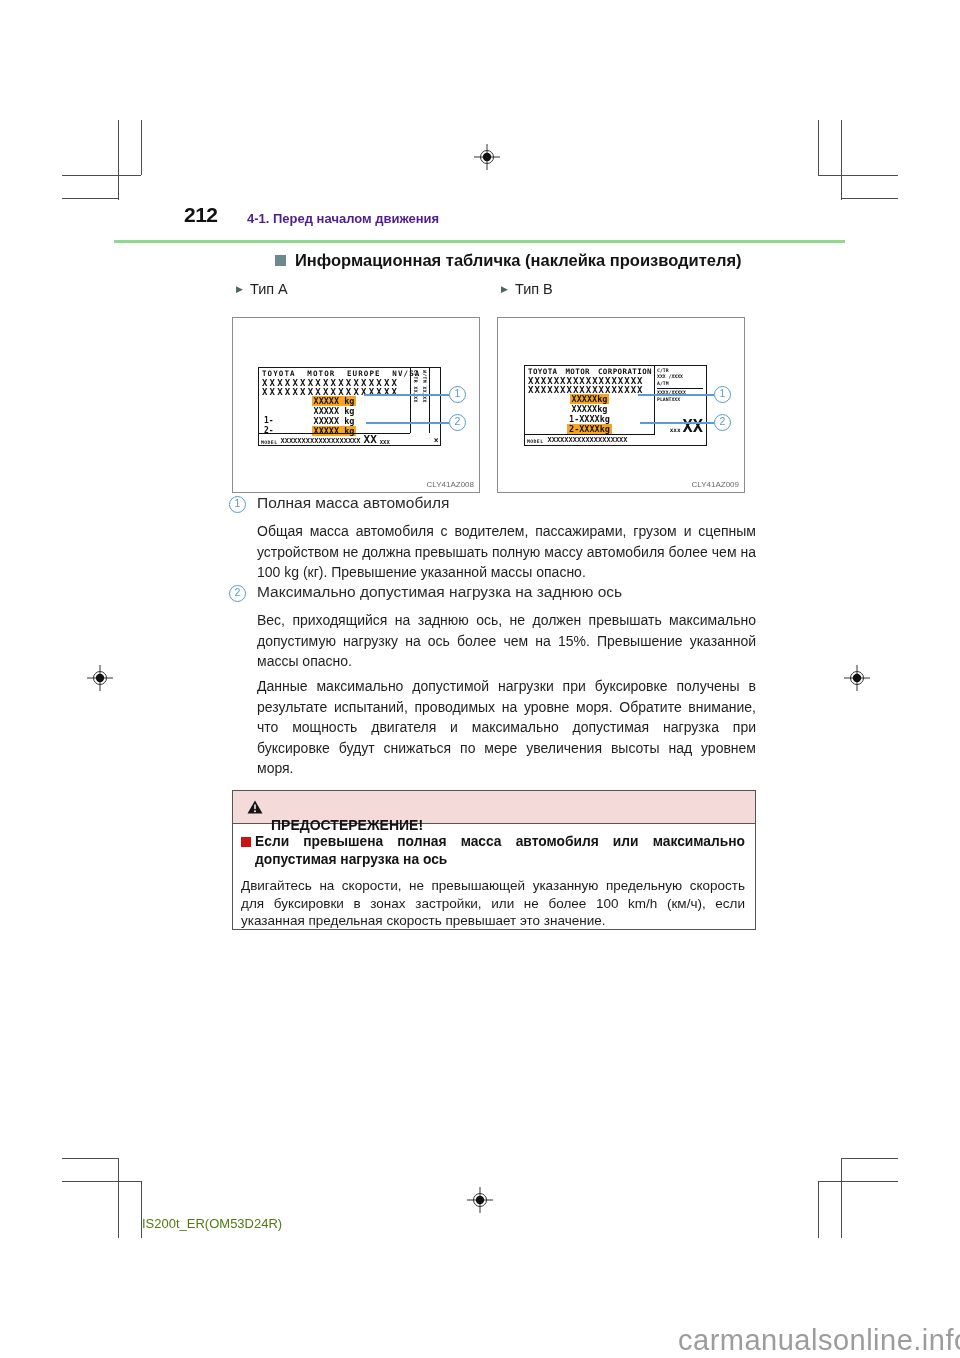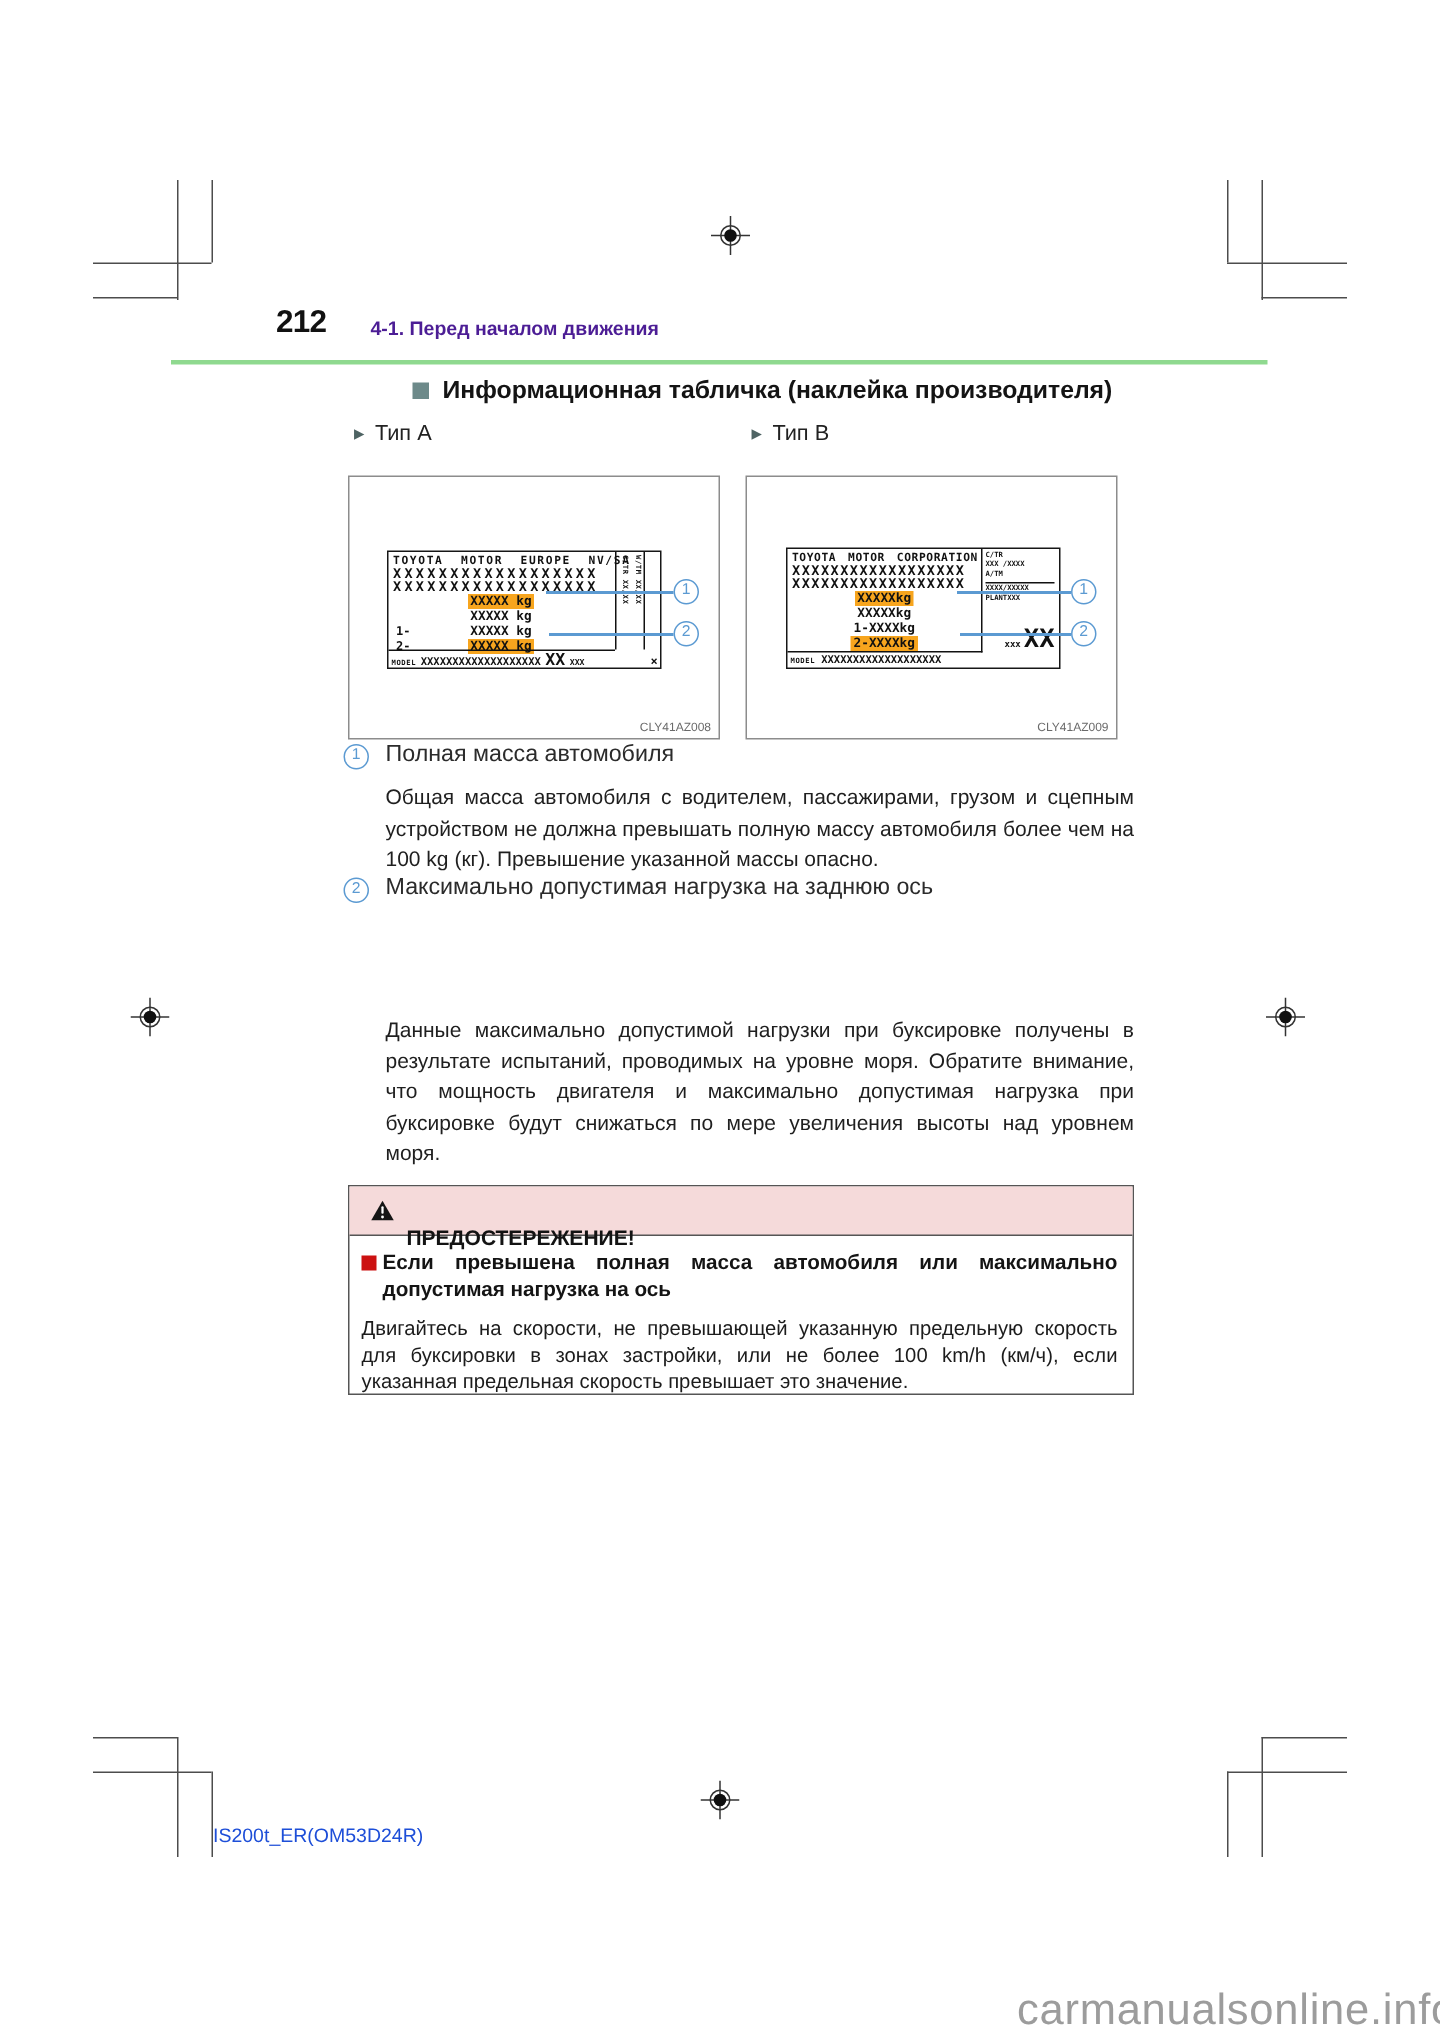--- a/index.html
+++ b/index.html
@@ -58,21 +58,21 @@
   .warnband{position:absolute;left:0;top:0;right:0;height:33px;background:#F5DADA;border-bottom:1px solid #555;
             display:flex;align-items:center;box-sizing:border-box;}
   .warnband svg{margin-left:14px;}
   .warn-title{margin-left:8px;font-size:14px;font-weight:bold;color:#131313;margin-top:36px;}
   .warn-sub{position:absolute;left:22px;top:42px;width:490px;font-size:13.8px;font-weight:bold;
             line-height:17.5px;text-align:justify;color:#141414;}
   .red-sq{position:absolute;left:8px;top:46px;width:10px;height:10px;background:#CC1111;}
   .warn-body{position:absolute;left:8px;top:86px;width:504px;font-size:13.5px;line-height:17.5px;
              text-align:justify;color:#1c1c1c;}
   
-  .footer-code{position:absolute;left:142px;top:1216px;font-size:13px;color:#1d4ed8;}
+  .footer-code{position:absolute;left:142px;top:1216px;font-size:13px;color:#4d7c0f;}
   .watermark{position:absolute;left:678px;top:1324px;font-size:29px;color:#9C9C9C;letter-spacing:.5px;}
 </style>
 </head>
 <body>
 
 <div class="stage">
 
   <div class="cm" style="left:118px;top:120px;width:1px;height:80px"></div>
   <div class="cm" style="left:141px;top:120px;width:1px;height:55px"></div>
   <div class="cm" style="left:62px;top:175px;width:79px;height:1px"></div>
@@ -197,20 +197,21 @@
   <div class="cline" style="left:640px;top:422px;width:74px"></div>
   <div class="ccirc" style="left:714px;top:386px">1</div>
   <div class="ccirc" style="left:714px;top:414px">2</div>
 
   <div class="ccirc" style="left:229px;top:496px">1</div>
   <div class="item-title" style="left:257px;top:494px">Полная масса автомобиля</div>
   <div class="para" style="left:257px;top:521px">Общая масса автомобиля с водителем, пассажирами, грузом и сцепным устройством не должна превышать полную массу автомобиля более чем на 100 kg (кг). Превышение указанной массы опасно.</div>
 
   <div class="ccirc" style="left:229px;top:585px">2</div>
   <div class="item-title" style="left:257px;top:583px">Максимально допустимая нагрузка на заднюю ось</div>
+  <div class="para" style="left:257px;top:610px">Вес, приходящийся на заднюю ось, не должен превышать максимально допустимую нагрузку на ось более чем на 15%. Превышение указанной массы опасно.</div>
   <div class="para" style="left:257px;top:676px">Данные максимально допустимой нагрузки при буксировке получены в результате испытаний, проводимых на уровне моря. Обратите внимание, что мощность двигателя и максимально допустимая нагрузка при буксировке будут снижаться по мере увеличения высоты над уровнем моря.</div>
 
   <div class="warnbox">
     <div class="warnband">
       <svg width="16" height="14" viewBox="0 0 16 14">
         <path d="M8 0.5 L15.5 13.5 H0.5 Z" fill="#151515"></path>
         <rect x="7.25" y="4.2" width="1.5" height="5" rx="0.7" fill="#ffffff"></rect>
         <circle cx="8" cy="11.3" r="0.95" fill="#ffffff"></circle>
       </svg>
       <span class="warn-title">ПРЕДОСТЕРЕЖЕНИЕ!</span>

